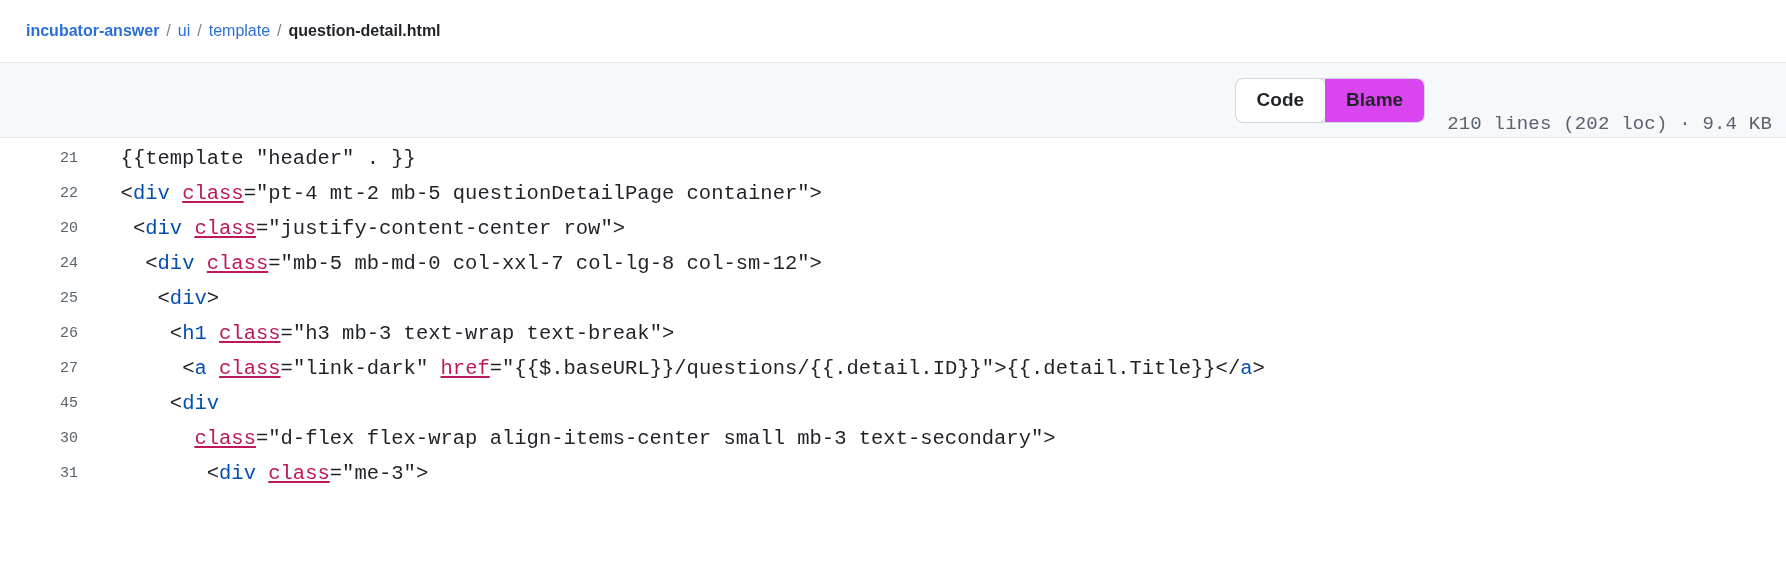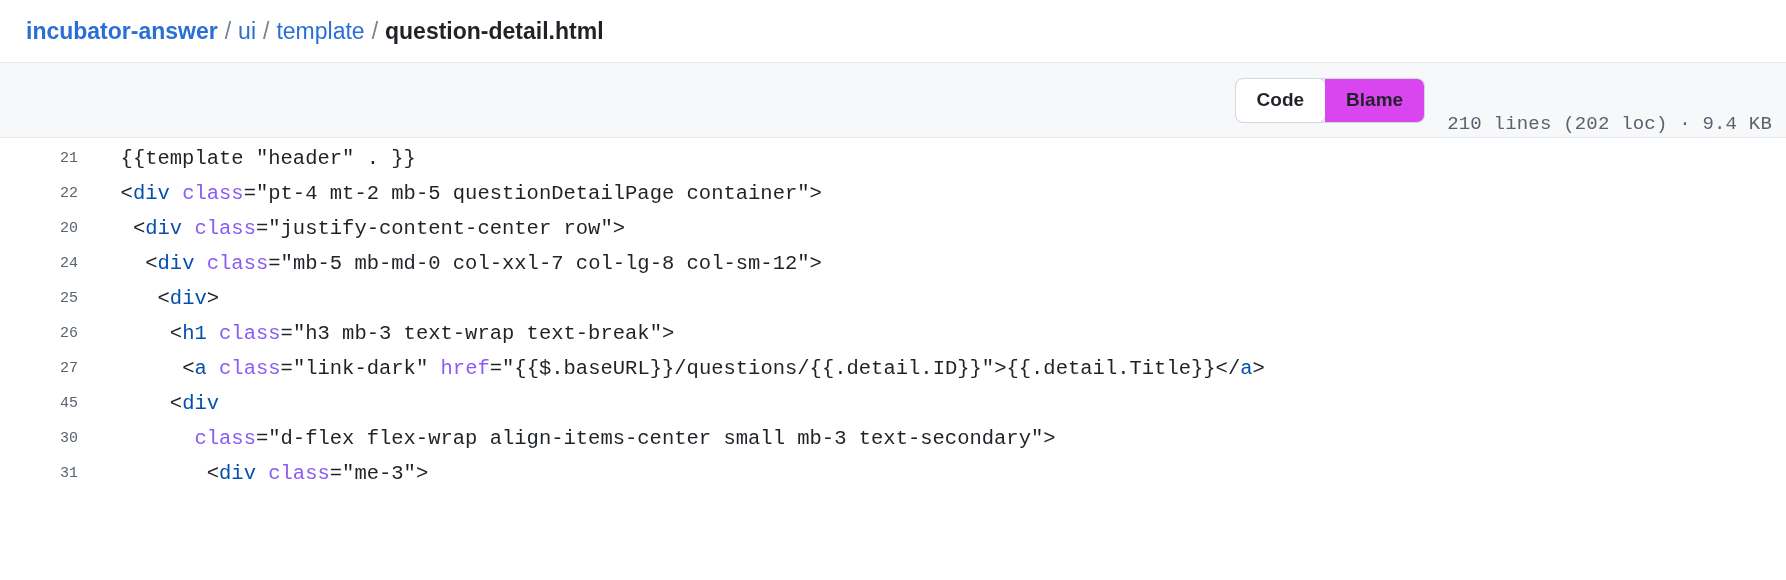--- a/index.html
+++ b/index.html
@@ -16,21 +16,21 @@
 
   
   .breadcrumb-bar {
     height: 62px;
     display: flex;
     align-items: center;
     padding: 0 26px;
     background: #ffffff;
   }
   .breadcrumb {
-    font-size: 23px;
+    font-size: 16px;
     line-height: 1;
     display: flex;
     align-items: flex-end;
     white-space: nowrap;
   }
   .bc-link {
     color: #2a6fd6;
     font-weight: 700;
     text-decoration: none;
     cursor: pointer;
@@ -118,21 +118,21 @@
     color: #59636e;
     font-size: 15px;
     user-select: none;
   }
   .lc {
     color: #1f2328;
     white-space: pre;
     flex: 1;
   }
   .t-tag  { color: #0550ae; }
-  .t-attr { color: #8b5cf6; }
+  .t-attr { color: #be185d; text-decoration: underline; }
   .t-pun  { color: #1f2328; }
   .t-str  { color: #1f2328; }
   .t-txt  { color: #1f2328; }
 </style>
 </head>
 <body>
 
 <div class="breadcrumb-bar">
   <div class="breadcrumb">
     <a class="bc-link" href="#">incubator-answer</a>

